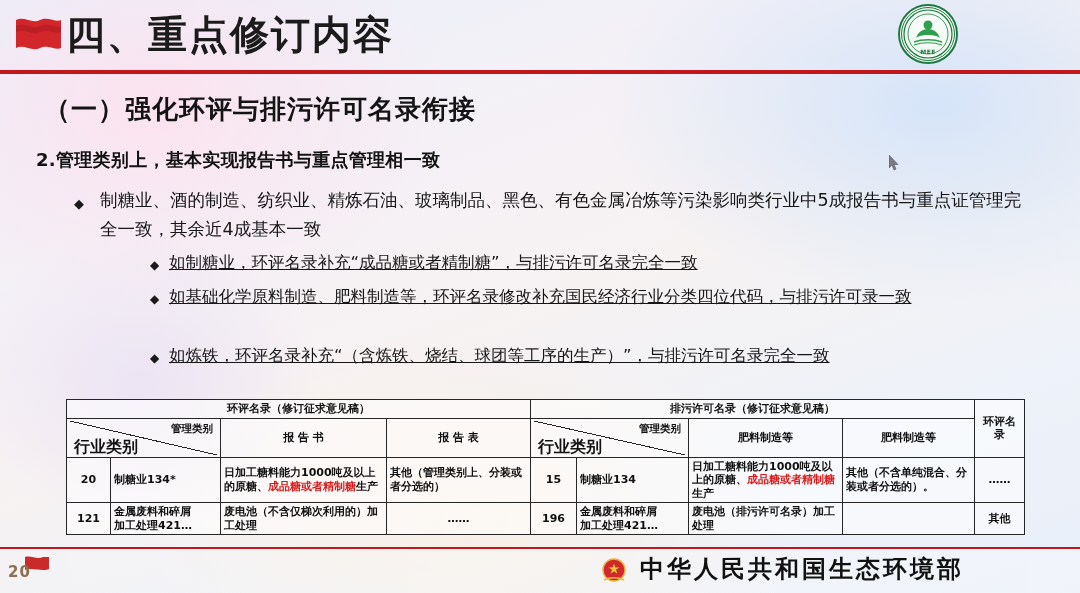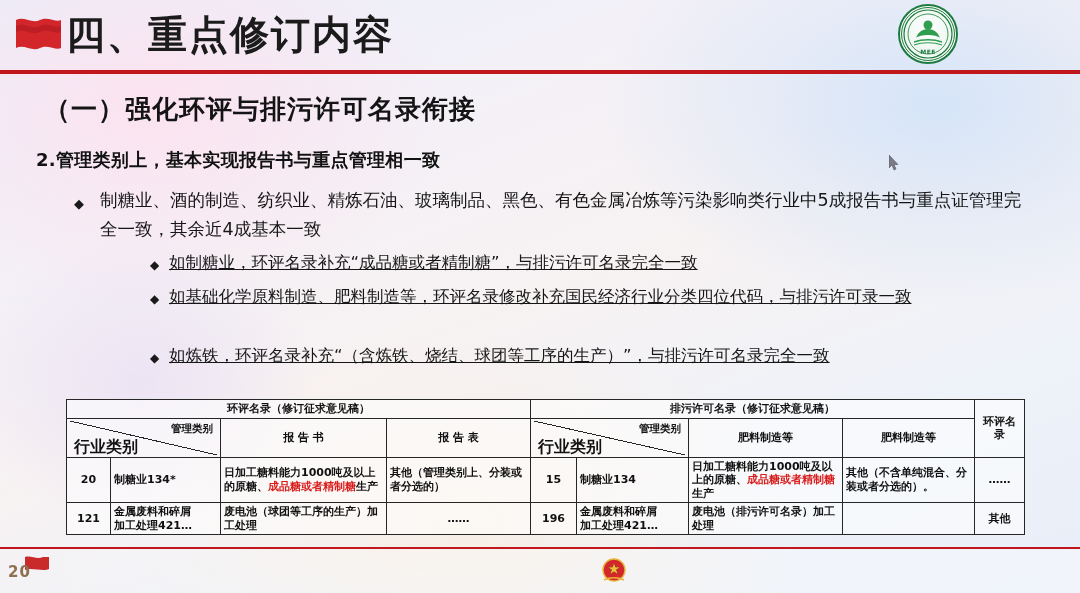--- a/index.html
+++ b/index.html
@@ -302,21 +302,21 @@
           <td>15</td>
           <td class="body">制糖业134</td>
           <td class="body"><span>日加工糖料能力1000吨及以上的原糖、</span><span class="red">成品糖或者精制糖</span><span>生产</span></td>
           <td class="body">其他（不含单纯混合、分装或者分选的）。</td>
           <td>……</td>
         </tr>
 
         <tr>
           <td>121</td>
           <td class="body"><span>金属废料和碎屑</span><br><span>加工处理421…</span></td>
-          <td class="body"><span>废电池（</span><span>球团等工序的生产</span><span>）加工处理</span></td>
+          <td class="body"><span>废电池（</span><span>不含仅梯次利用的</span><span>）加工处理</span></td>
           <td class="body center">……</td>
           <td>196</td>
           <td class="body"><span>金属废料和碎屑</span><br><span>加工处理421…</span></td>
           <td class="body"><span>废电池（</span><span>排污许可名录</span><span>）加工处理</span></td>
           <td class="body"></td>
           <td>其他</td>
         </tr>
       </tbody>
     </table>
   </div>
@@ -333,20 +333,21 @@
 
     <div class="footer-emblem">
       <svg width="36" height="30" viewBox="0 0 36 30">
         <circle cx="18" cy="14" r="11" fill="#d4272b"></circle>
         <circle cx="18" cy="14" r="11" fill="none" stroke="#e8b53a" stroke-width="1.4"></circle>
         <path d="M18,7 l1.4,4.2 4.4,0 -3.6,2.6 1.4,4.2 -3.6,-2.6 -3.6,2.6 1.4,-4.2 -3.6,-2.6 4.4,0 Z" fill="#f3c game"></path>
         <path d="M18,7 l1.4,4.2 4.4,0 -3.6,2.6 1.4,4.2 -3.6,-2.6 -3.6,2.6 1.4,-4.2 -3.6,-2.6 4.4,0 Z" fill="#f0c23c"></path>
         <path d="M8,24 C13,21 23,21 28,24" stroke="#e8b53a" stroke-width="1.6" fill="none"></path>
       </svg>
     </div>
+    <div class="footer-text">中华人民共和国生态环境部</div>
   </div>
 
   <div class="cursor">
     <svg width="11" height="16" viewBox="0 0 11 16">
       <path d="M0,0 L0,13 L3,10 L5,15 L7,14 L5,9.5 L9,9.5 Z" fill="#7b7b85" stroke="#55555f" stroke-width="0.6"></path>
     </svg>
   </div>
 </div>
 
 </body></html>

